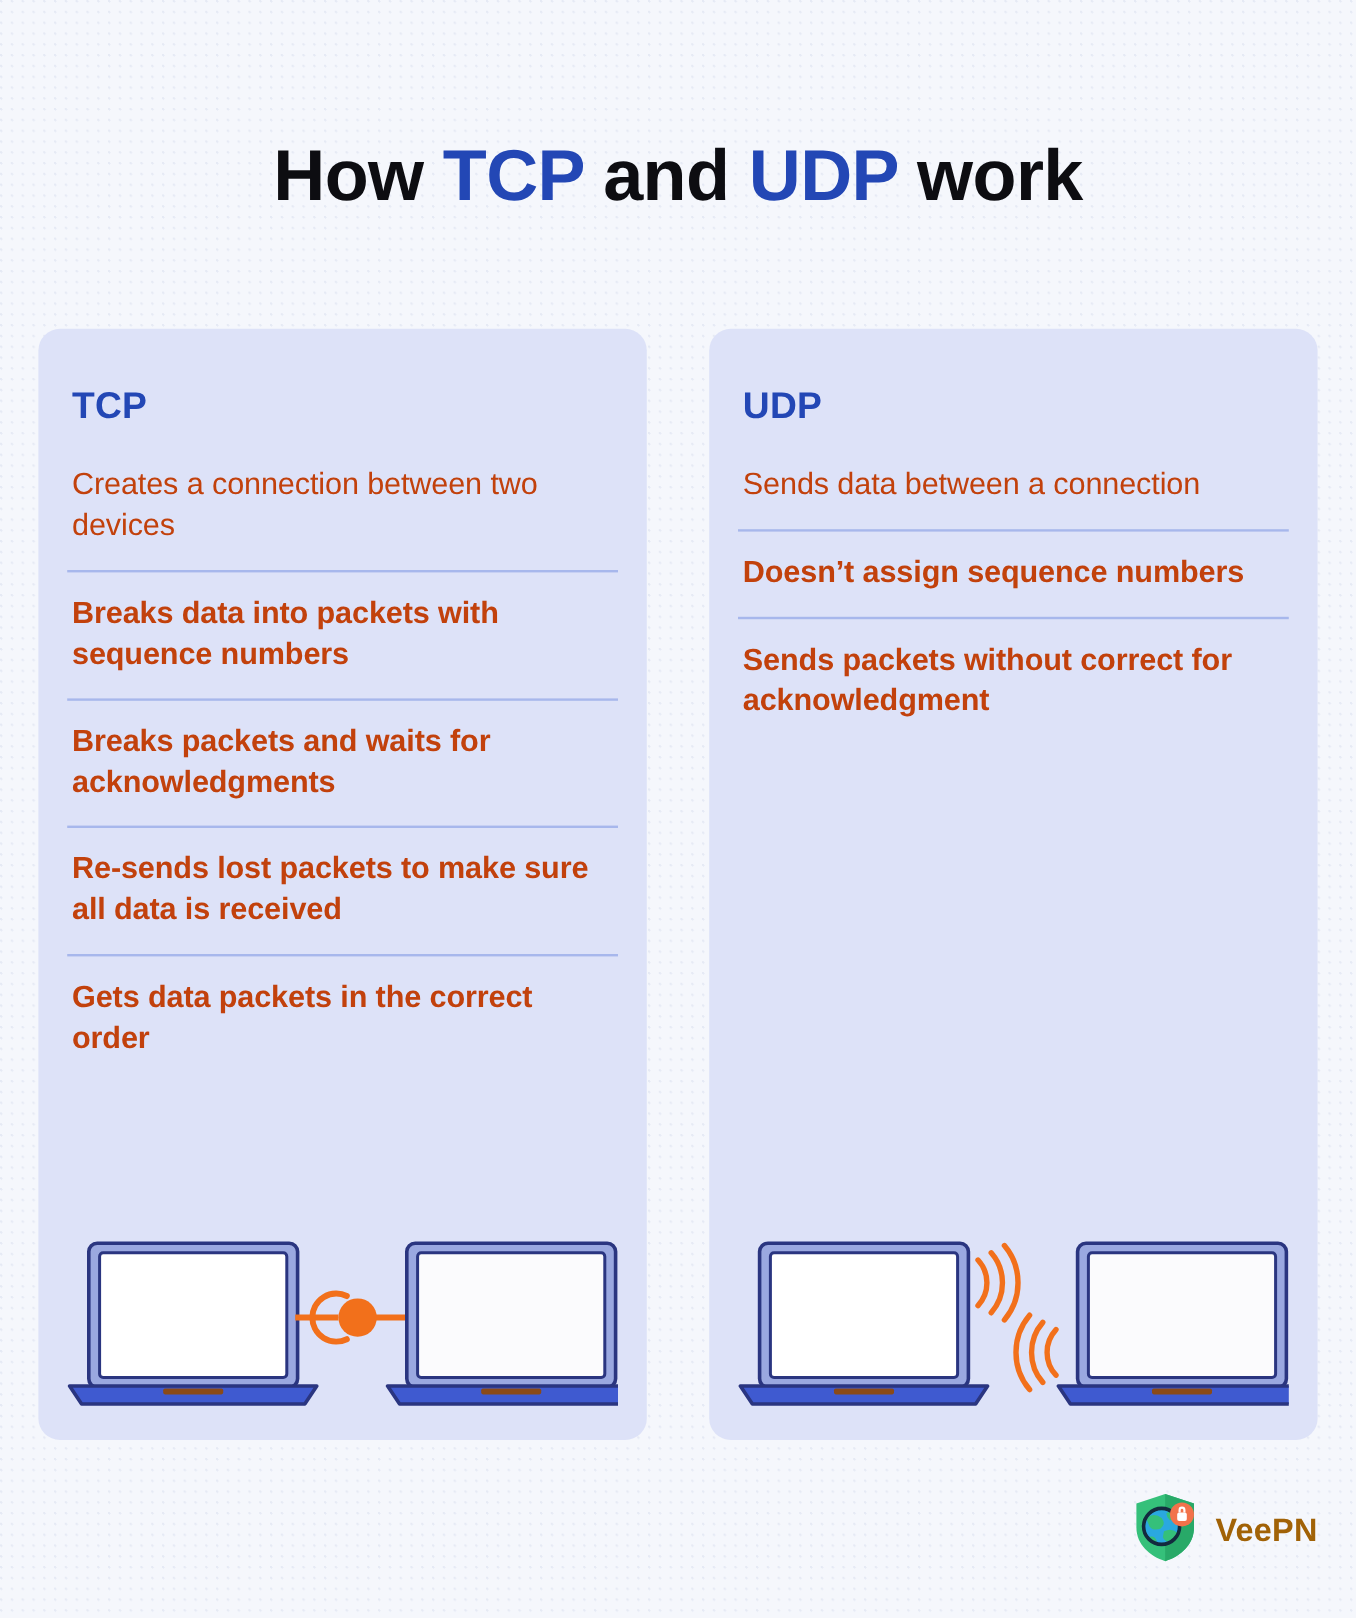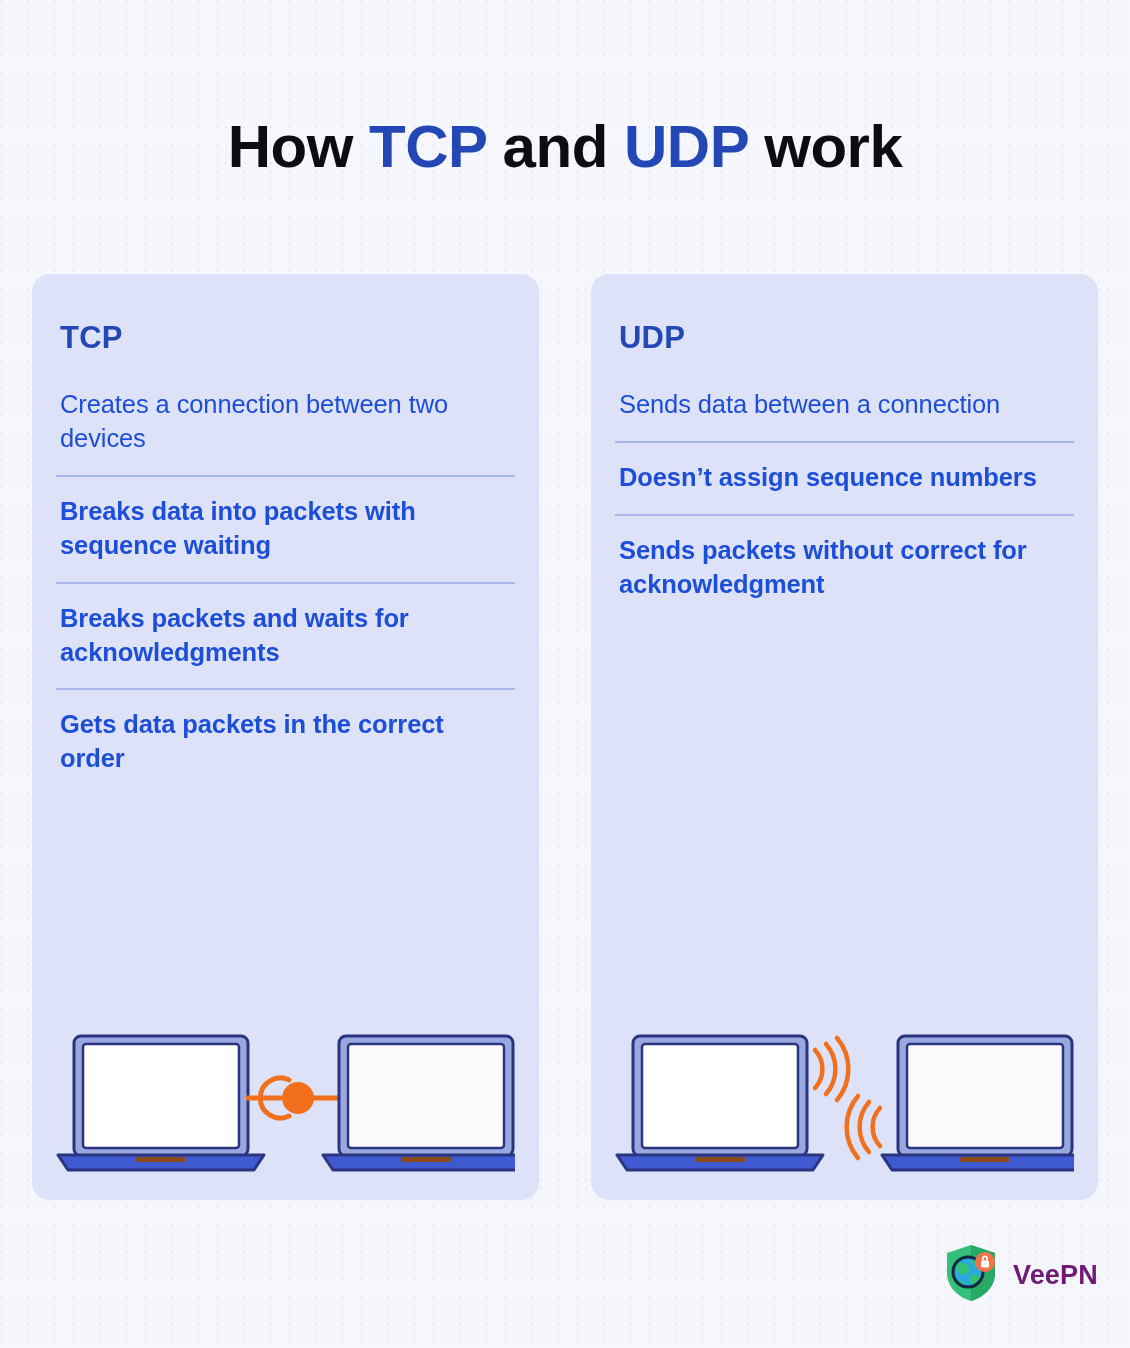--- a/index.html
+++ b/index.html
@@ -78,21 +78,21 @@
   }
 
   .feature-list {
     list-style: none;
     margin-top: 14px;
   }
 
   .feature {
     font-size: 25.5px;
     line-height: 1.33;
-    color: #1d4ed8;
+    color: #c2410c;
     padding: 18px 4px 19px 4px;
     letter-spacing: -0.1px;
   }
   .feature + .feature {
     border-top: 2px solid #a7b7ec;
     font-weight: bold;
   }
 
   
   .illustration {
@@ -109,21 +109,21 @@
     position: absolute;
     right: 32px;
     top: 1243px;
     display: flex;
     align-items: center;
     gap: 14px;
   }
   .logo-text {
     font-size: 27px;
     font-weight: 700;
-    color: #701a75;
+    color: #a16207;
     letter-spacing: 0.2px;
   }
 </style>
 </head>
 <body>
 
 <div class="texture"></div>
 
 <div class="page">
 
@@ -131,22 +131,23 @@
     <span>How </span><span class="accent">TCP</span><span> and </span><span class="accent">UDP</span><span> work</span>
   </h1>
 
   <div class="panels">
 
     <section class="panel">
       <div class="panel-title">TCP</div>
 
       <ul class="feature-list">
         <li class="feature">Creates a connection between two devices</li>
-        <li class="feature">Breaks data into packets with sequence waiting</li>
+        <li class="feature">Breaks data into packets with sequence numbers</li>
         <li class="feature">Breaks packets and waits for acknowledgments</li>
+        <li class="feature">Re-sends lost packets to make sure all data is received</li>
         <li class="feature">Gets data packets in the correct order</li>
       </ul>
 
       <div class="illustration">
         <svg width="459" height="160" viewBox="0 0 459 160" xmlns="http://www.w3.org/2000/svg">
 
           <g>
 
             <rect x="18" y="14" width="174" height="120" rx="7" fill="#9aa8e0" stroke="#2a3580" stroke-width="3"></rect>
             <rect x="27" y="22" width="156" height="104" rx="3" fill="#ffffff" stroke="#2a3580" stroke-width="2.5"></rect>

